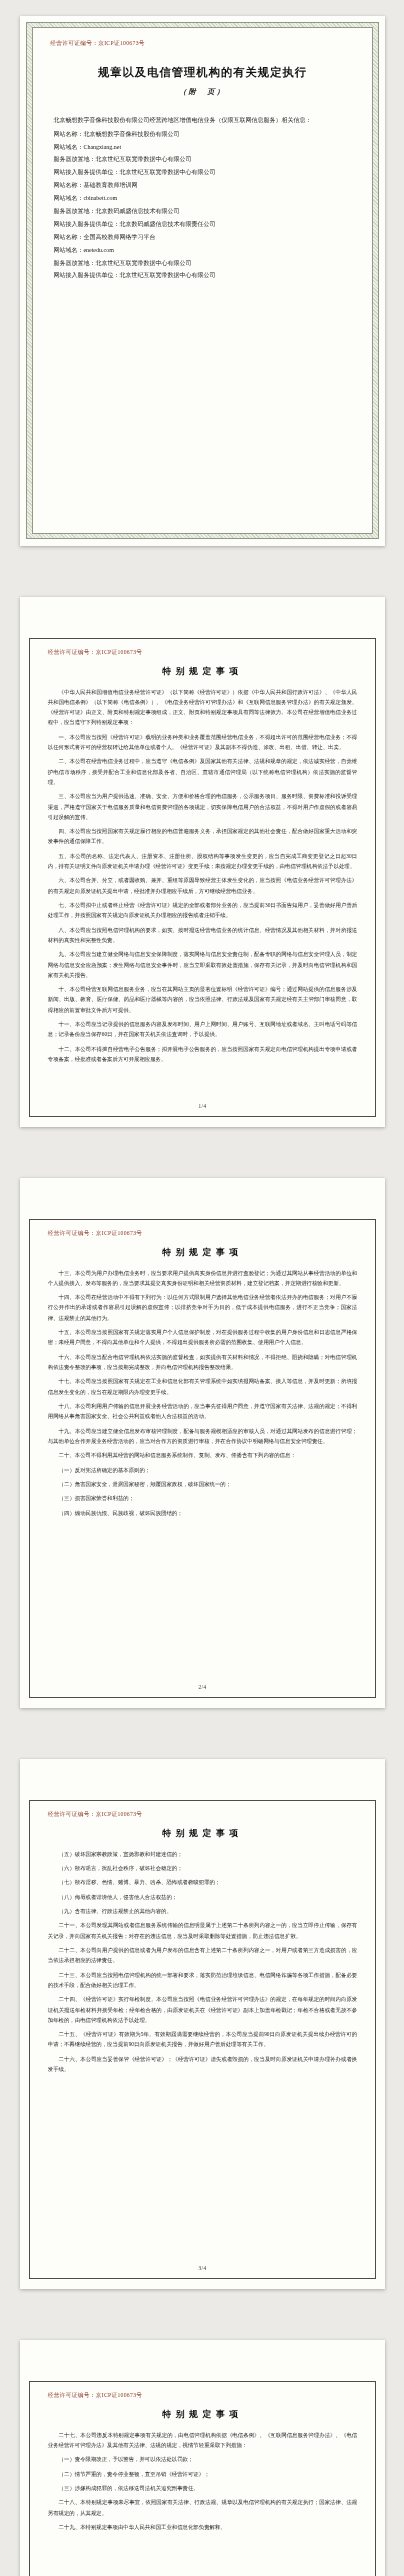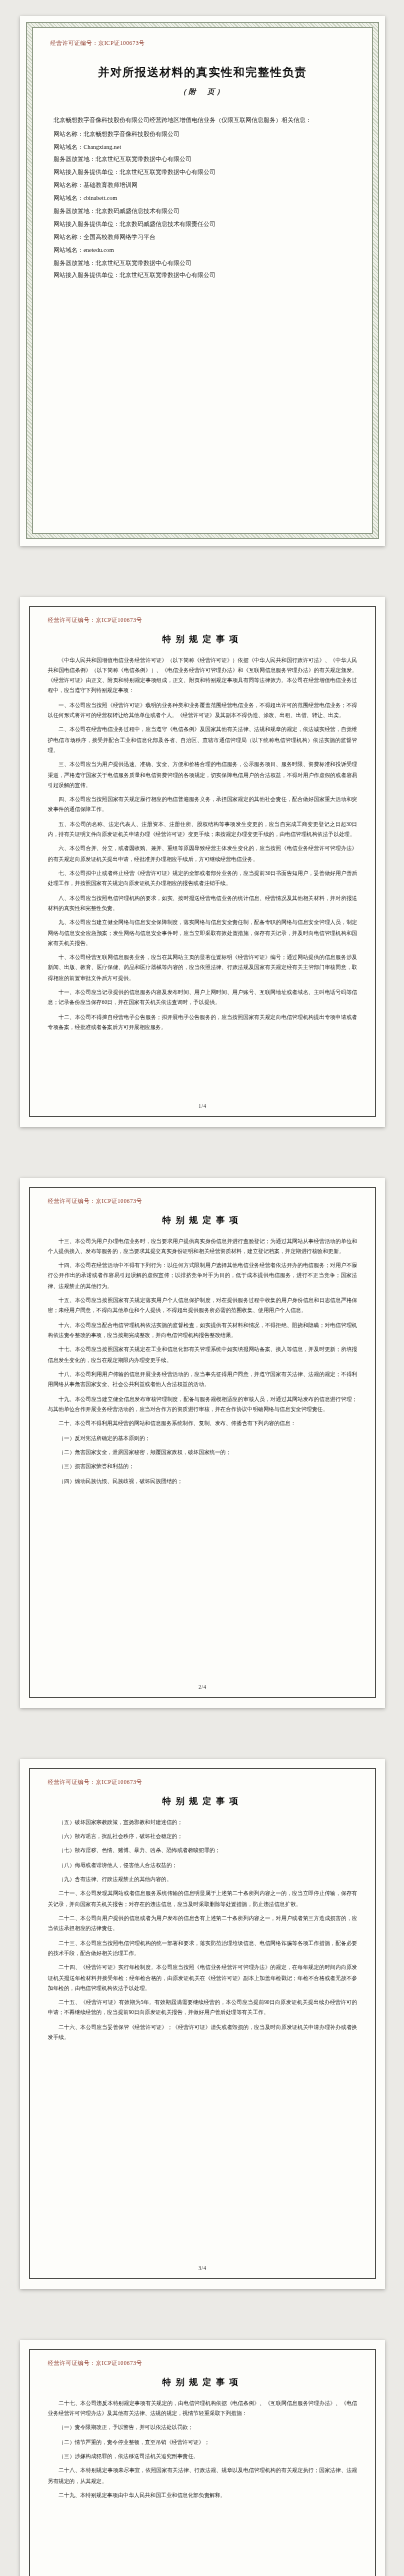--- a/index.html
+++ b/index.html
@@ -63,20 +63,21 @@
     color:#1a1a1a;
     padding:0 3.1px;
   }
   .cert-intro { margin-bottom:1px; }
 
   
   .prov-frame {
     position:absolute; inset:9.3px;
     border:0.5px solid #4c4c48;
     padding:10.3px 17.5px 23px;
+    margin-top:32px;
   }
   .prov-title {
     text-align:center;
     font-size:8.8px;
     font-weight:bold;
     letter-spacing:4.6px;
     margin:9.3px 0 8.2px;
     color:#111;
   }
   .para {
@@ -96,21 +97,21 @@
     letter-spacing:0.5px;
   }
 </style>
 </head>
 <body>
 
 <div class="page">
   <div class="cert-frame">
     <div class="cert-inner">
       <div class="lic-no"><span>经营许可证编号：</span><span>京ICP证100673号</span></div>
-      <div class="cert-title">并对所报送材料的真实性和完整性负责</div>
+      <div class="cert-title">规章以及电信管理机构的有关规定执行</div>
       <div class="cert-sub">（附　页）</div>
       <div class="cert-body">
         <p class="cert-intro">北京畅想数字音像科技股份有限公司经营跨地区增值电信业务（仅限互联网信息服务）相关信息：</p>
         <p class="cert-entry" style="">网站名称：北京畅想数字音像科技股份有限公司</p>
           <p class="cert-entry" style="">网站域名：Changxiang.net</p>
           <p class="cert-entry" style="">服务器放置地：北京世纪互联宽带数据中心有限公司</p>
           <p class="cert-entry" style="">网站接入服务提供单位：北京世纪互联宽带数据中心有限公司</p>
           <p class="cert-entry" style="">网站名称：基础教育教师培训网</p>
           <p class="cert-entry" style="">网站域名：cbinabett.com</p>
           <p class="cert-entry" style="">服务器放置地：北京数码威盛信息技术有限公司</p>

